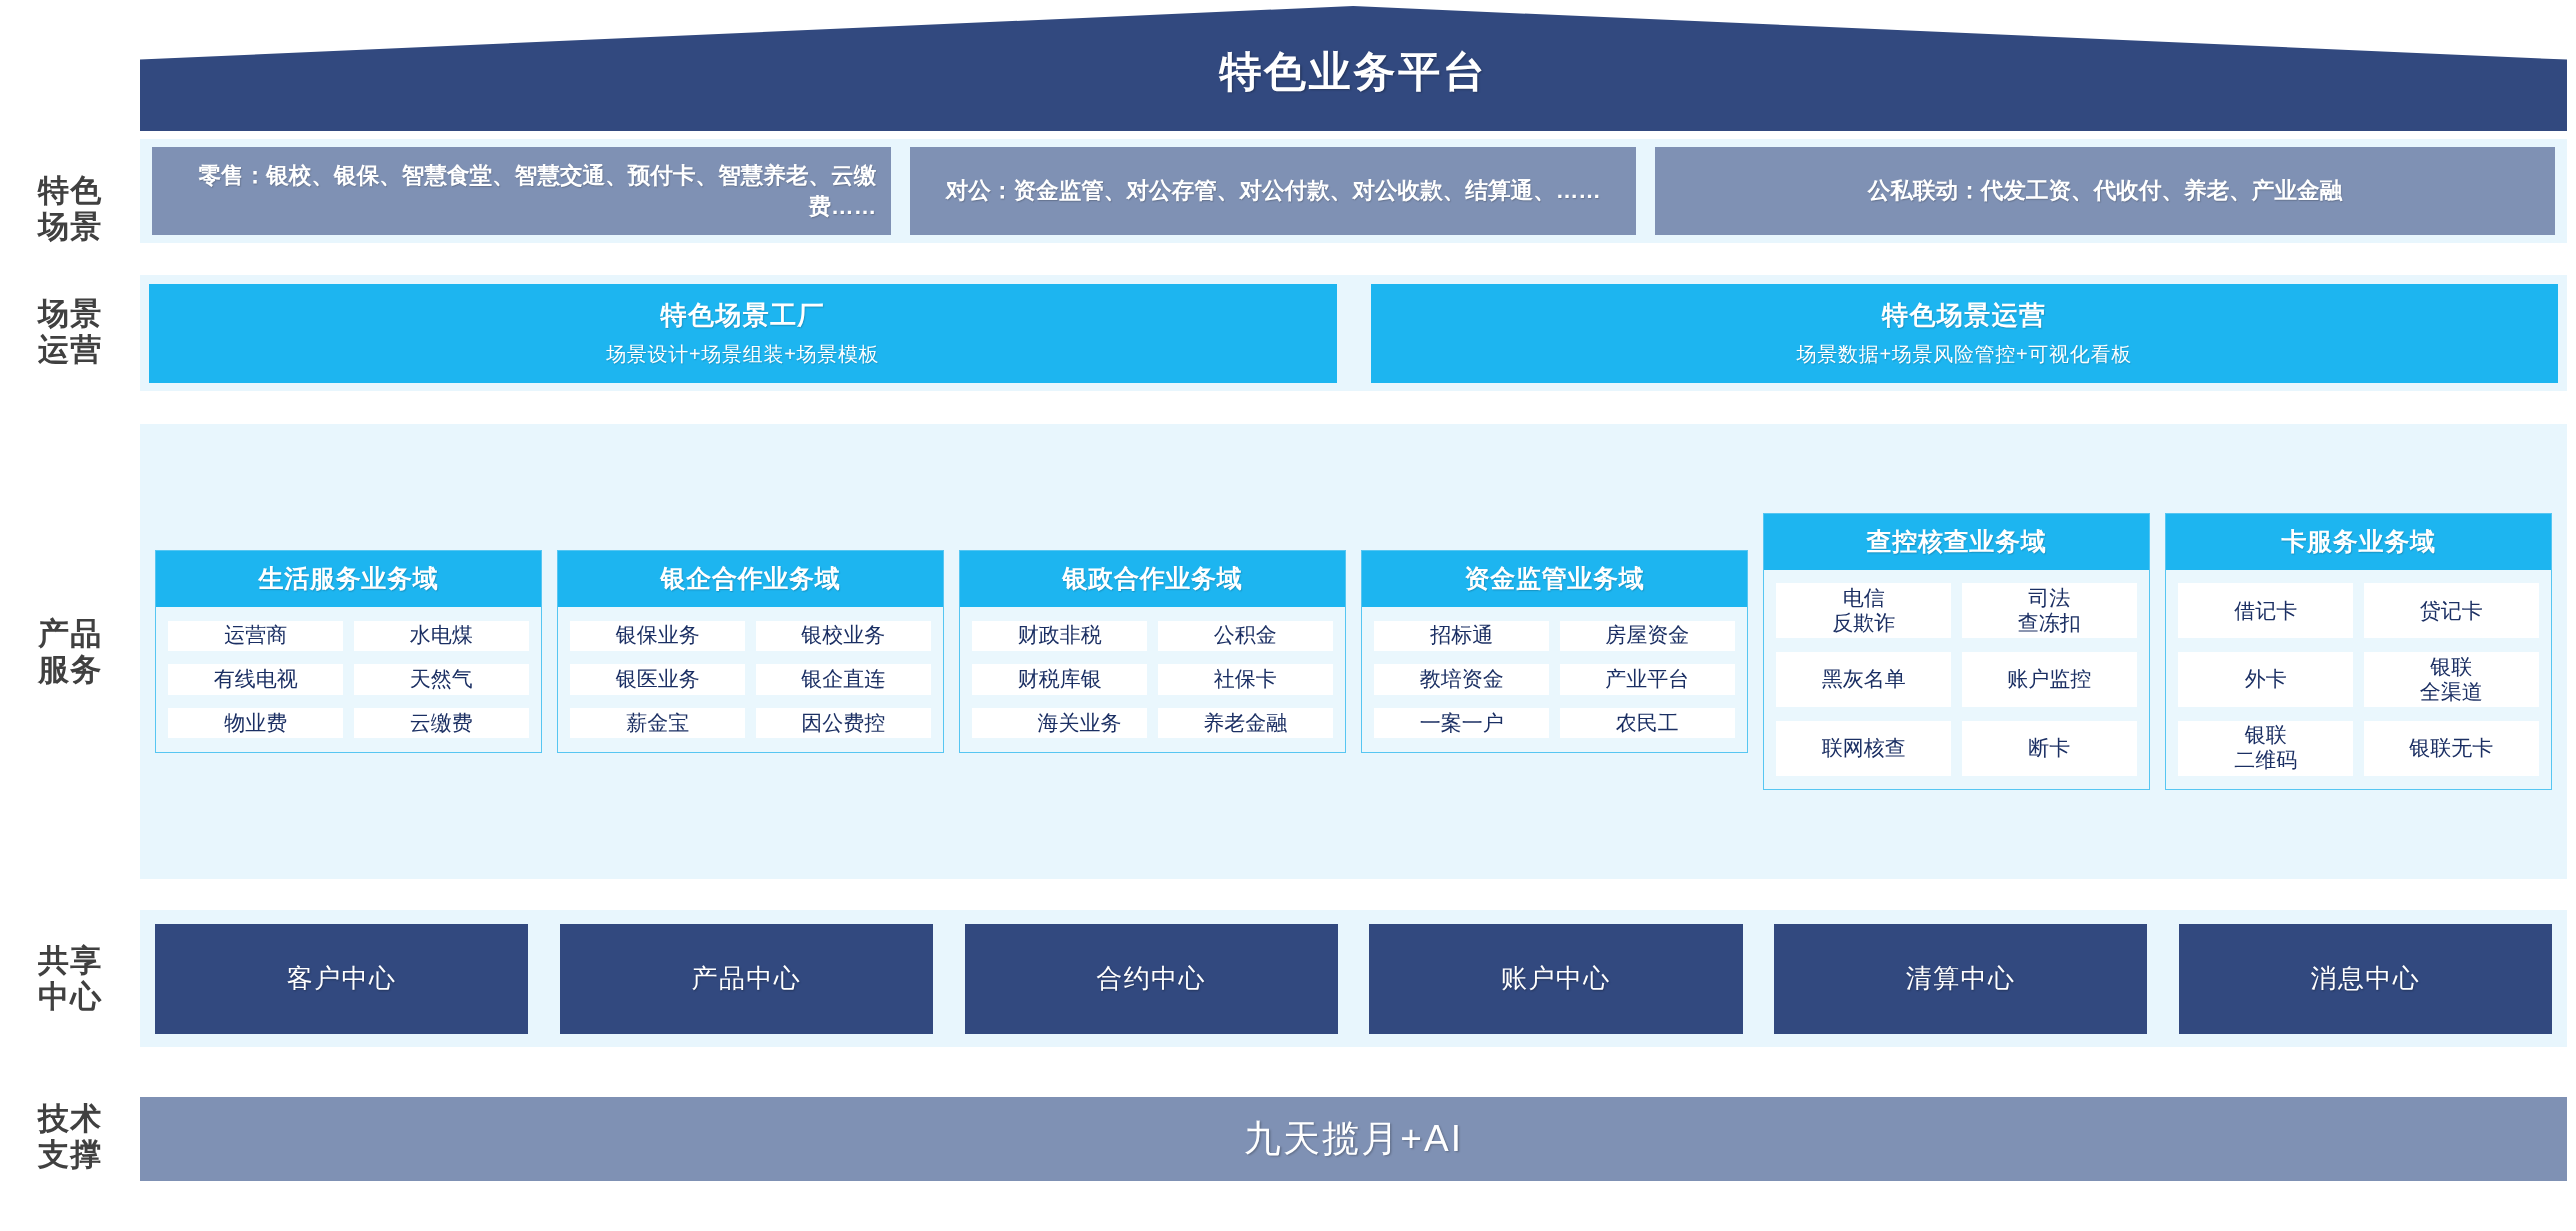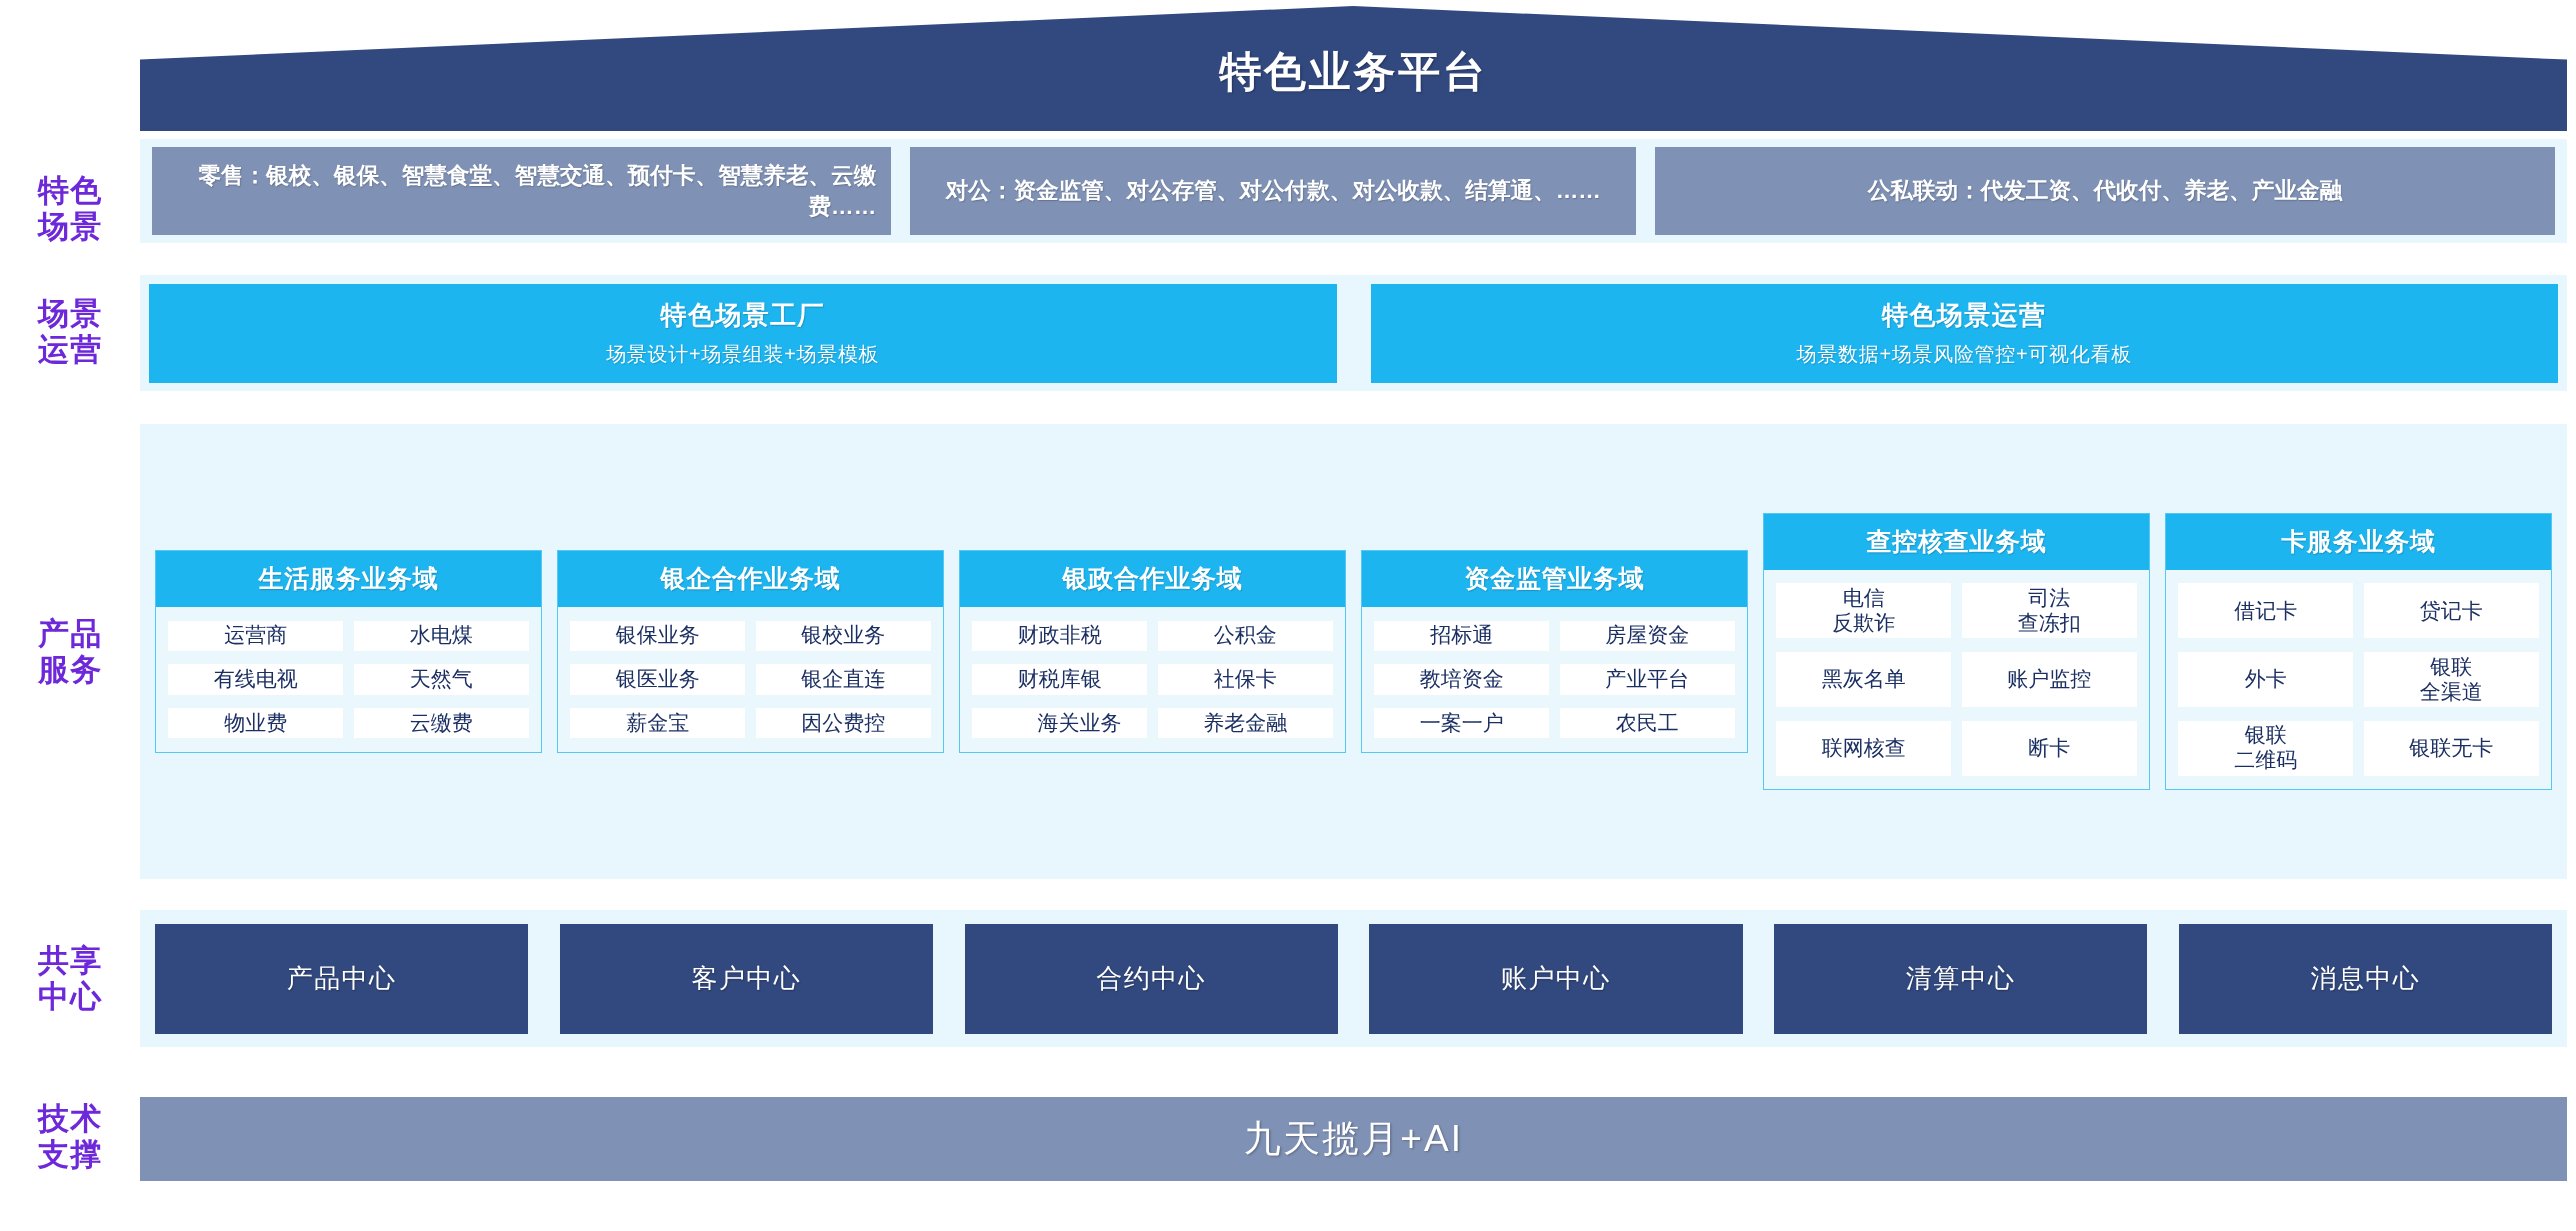--- a/index.html
+++ b/index.html
@@ -23,21 +23,21 @@
     color: #ffffff;
     font-size: 42px; font-weight: bold;
     letter-spacing: 2.7px;
     text-shadow: 1.4px 1.4px 2.1px rgba(0,0,0,.25);
   }
 
   
   .rowlabel {
     position: absolute; left: 12.3px; width: 116px;
     text-align: center;
-    color: #6d28d9;
+    color: #404040;
     font-size: 31px; font-weight: bold;
     line-height: 1.16;
     letter-spacing: 1.4px;
   }
 
   
   .band {
     position: absolute; left: 140px; width: 2427px;
     background: #e8f6fd;
   }
@@ -270,22 +270,22 @@
             <div class="prod-item" style="white-space: pre-line;">银联
 二维码</div>
             <div class="prod-item" style="white-space: pre-line;">银联无卡</div>
           </div>
         </div>
       </div>
   </div>
 
   <div class="band" id="band-share">
     <div class="share-wrap" id="share-wrap">
+        <div class="share-box">客户中心</div>
         <div class="share-box">产品中心</div>
-        <div class="share-box">客户中心</div>
         <div class="share-box">合约中心</div>
         <div class="share-box">账户中心</div>
         <div class="share-box">清算中心</div>
         <div class="share-box">消息中心</div>
       </div>
   </div>
 
   <div class="band" id="band-tech">
     <div class="tech-title">九天揽月+AI</div>
   </div>

